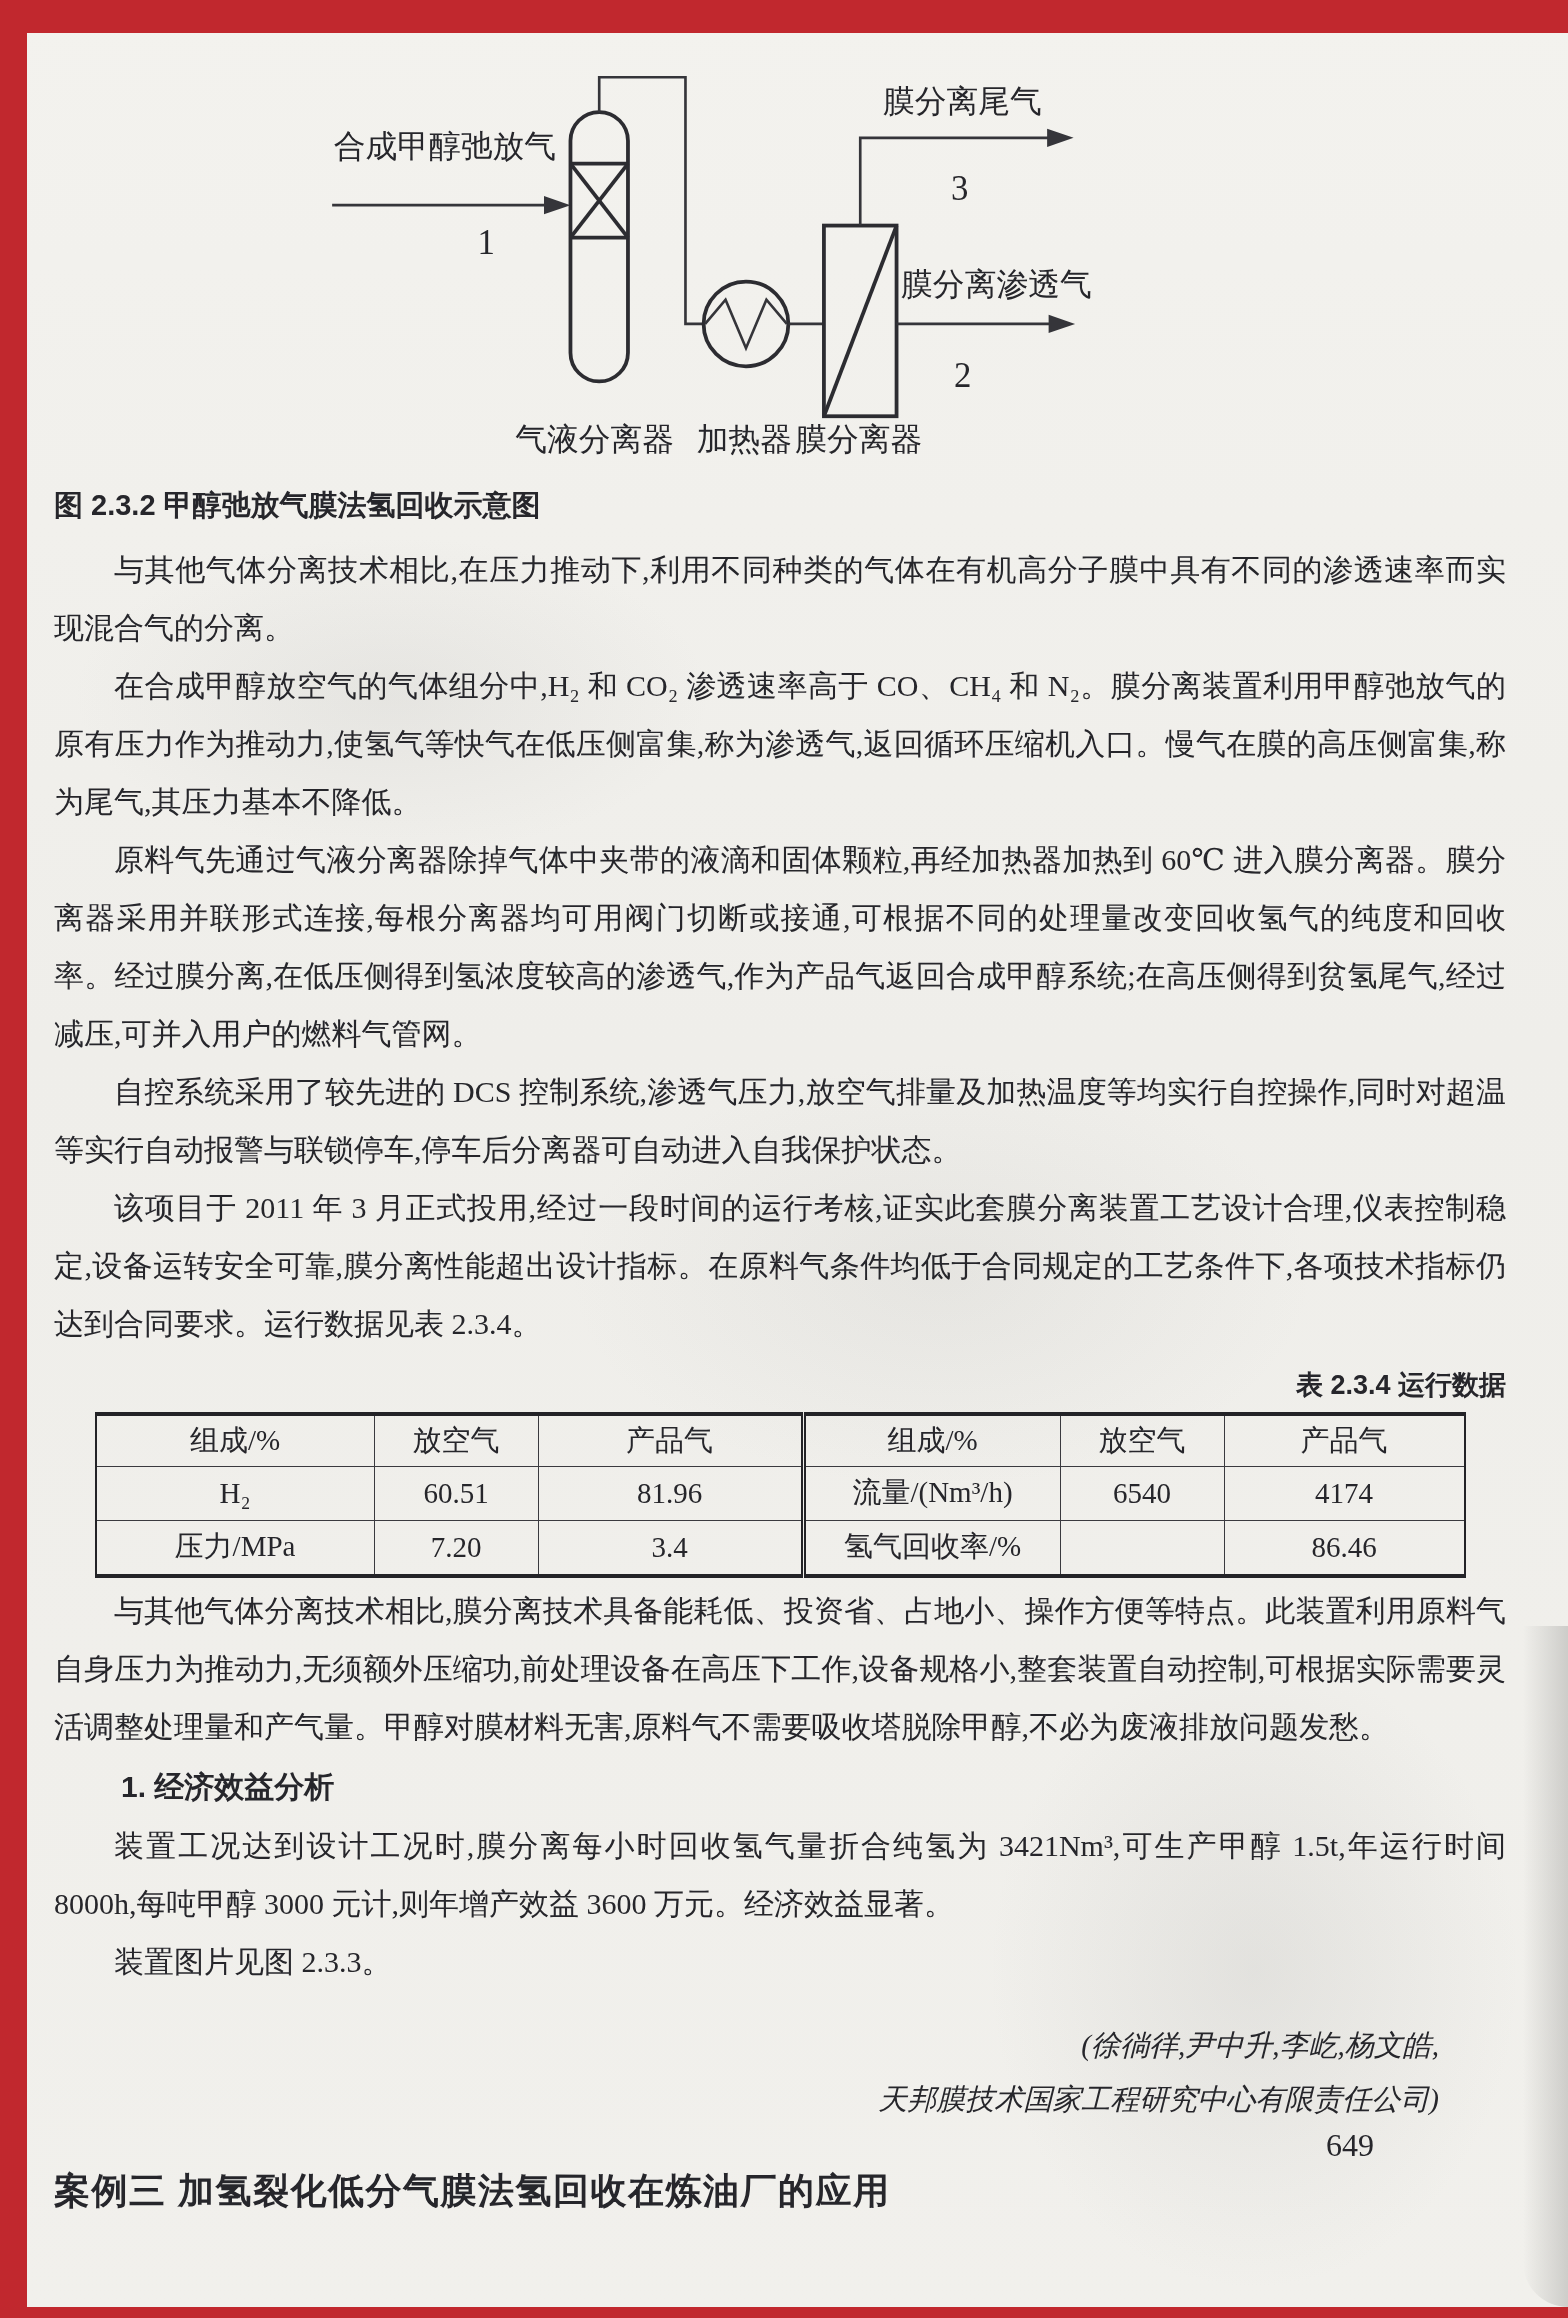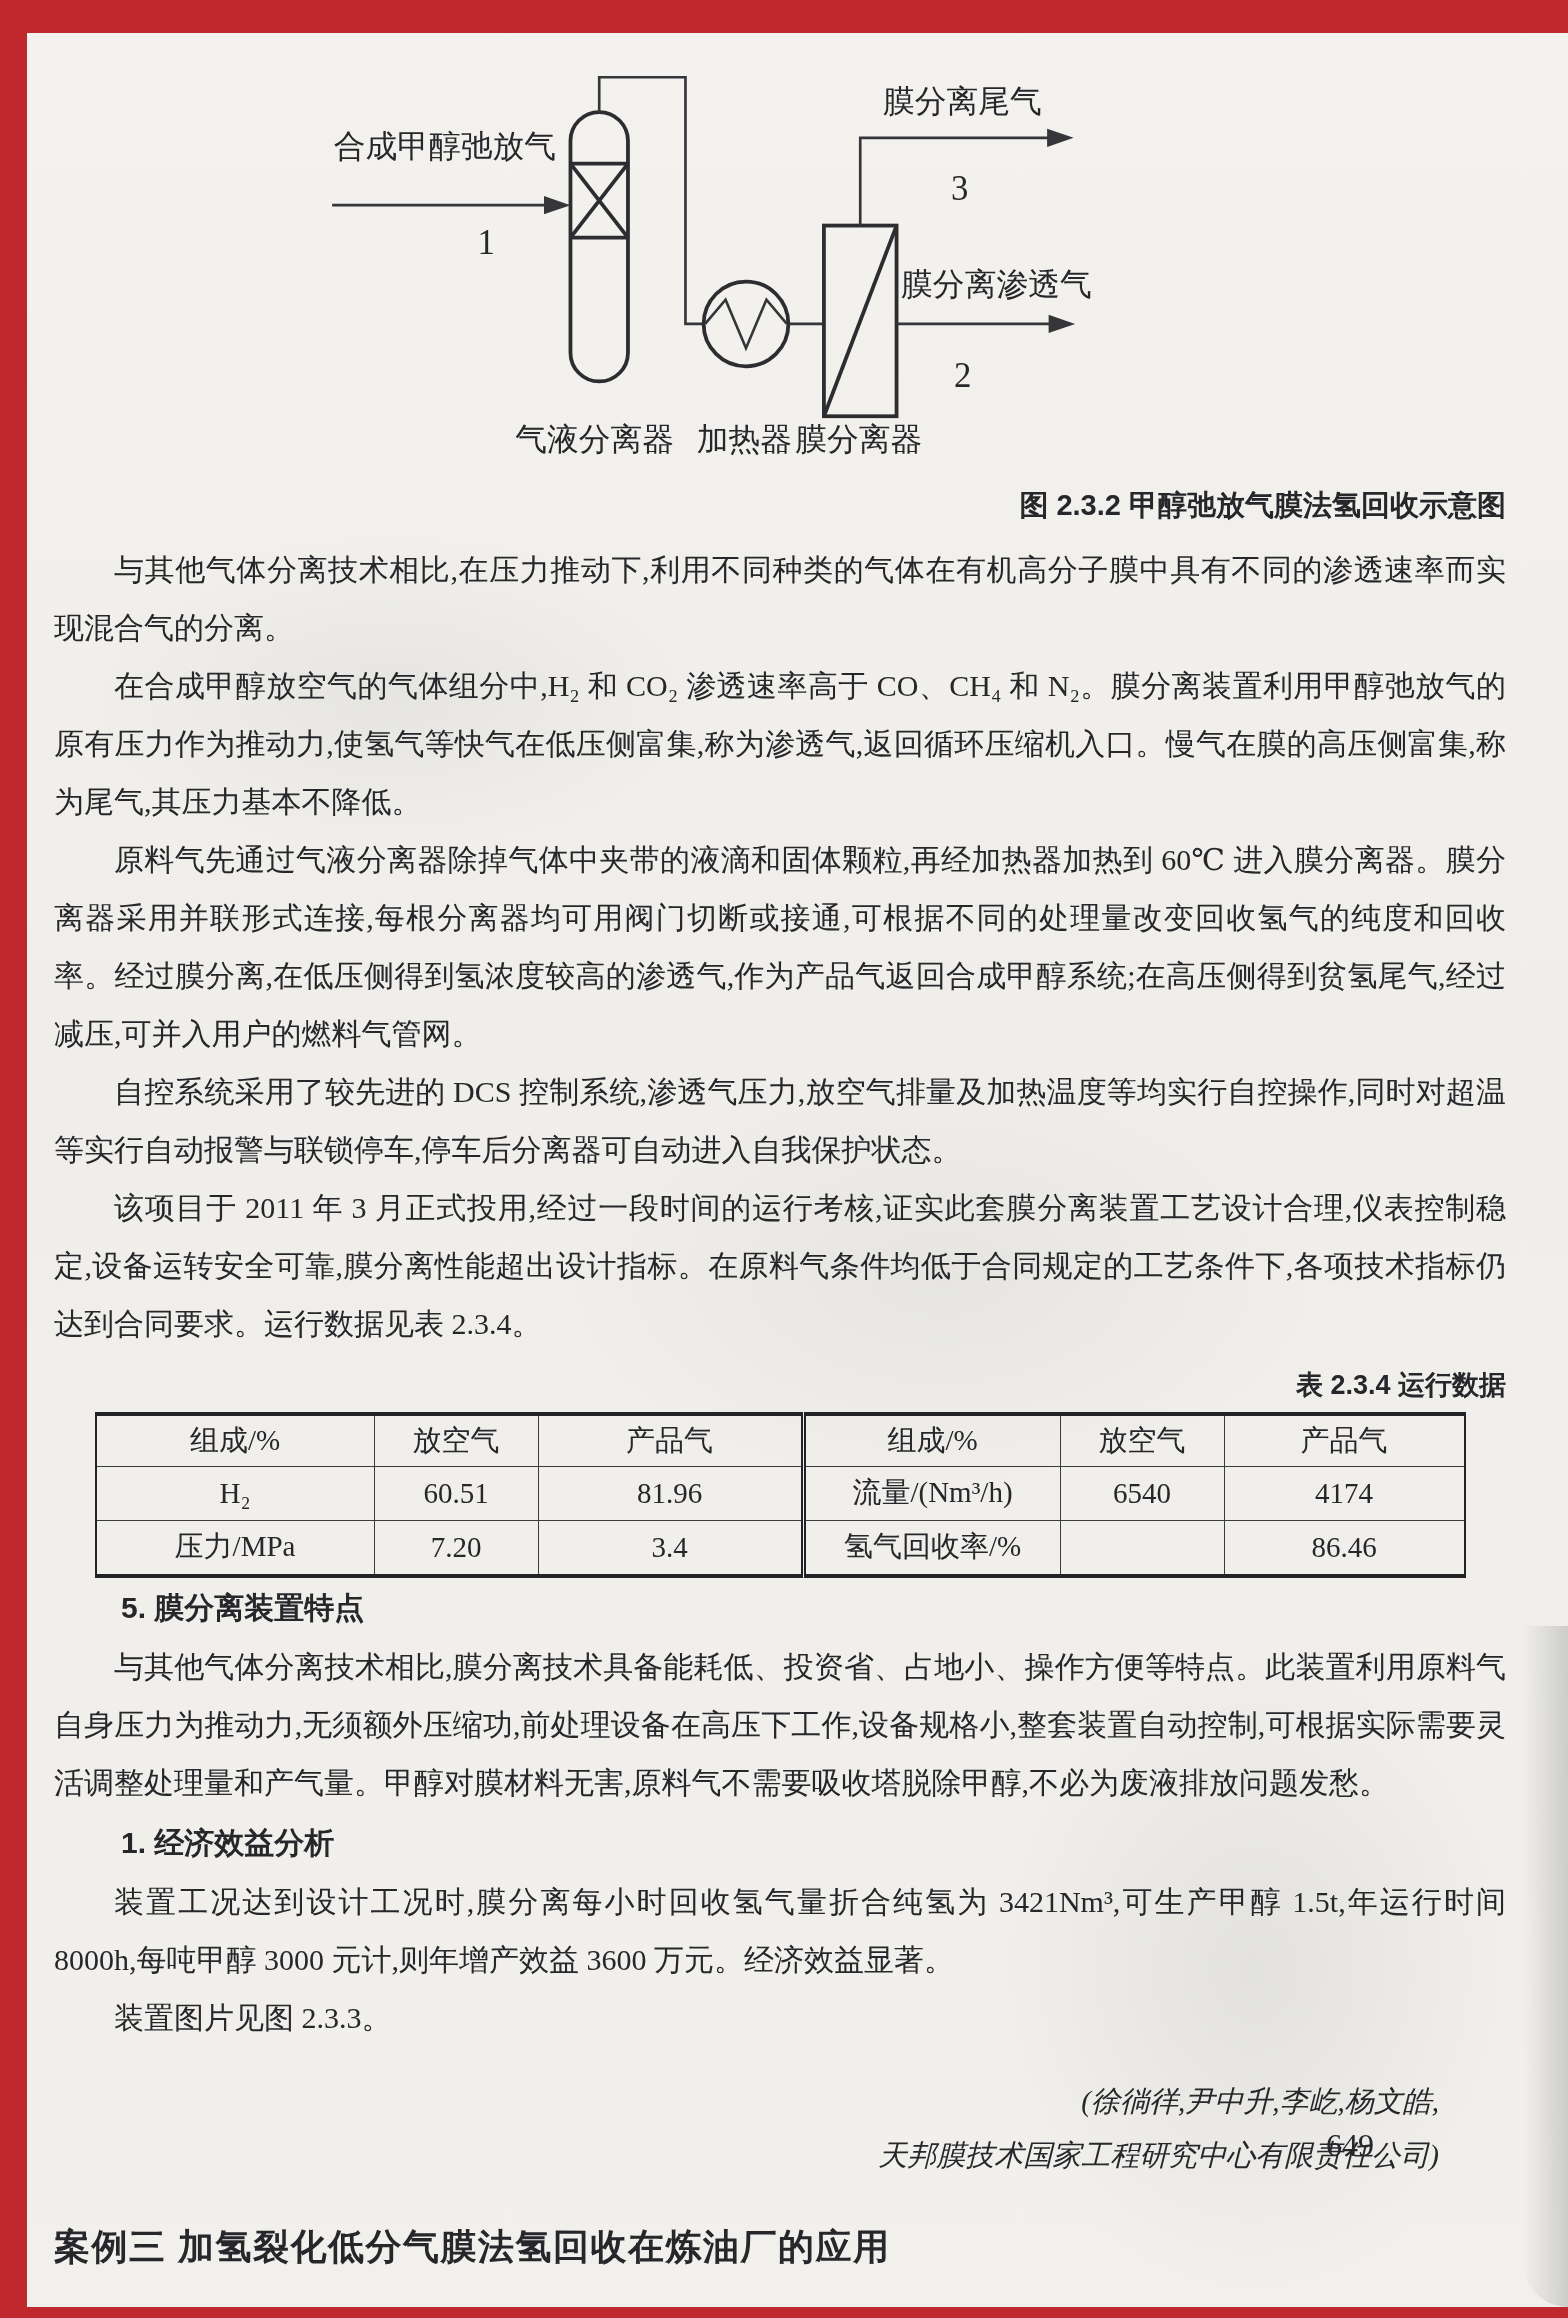--- a/index.html
+++ b/index.html
@@ -20,21 +20,21 @@
     overflow:hidden;
   }
   .edge-top{position:absolute;left:0;top:0;width:1568px;height:33px;background:#c1282e;}
   .edge-left{position:absolute;left:0;top:0;width:27px;height:2319px;background:#c1282e;}
   .edge-bottom{position:absolute;left:0;bottom:0;width:1568px;height:12px;background:#c1282e;}
   .curl{position:absolute;right:0;bottom:12px;width:45px;height:681px;
     background:linear-gradient(270deg,rgba(140,140,138,0.35),rgba(0,0,0,0));border-bottom-left-radius:91px;}
   .content{position:absolute;left:54px;top:65px;width:1452px;}
   .para{font-size:30px;line-height:58px;text-align:justify;text-indent:2em;margin:0;}
   .sec-head{font-size:30px;font-weight:bold;margin:10.6px 0 9px 0;padding-left:67px;font-family:"Liberation Sans","DejaVu Sans",sans-serif;}
-  .fig-caption{text-align:right;font-size:29px;font-weight:bold;margin:3px 0 15px 0;
+  .fig-caption{text-align:left;font-size:29px;font-weight:bold;margin:3px 0 15px 0;
     font-family:"Liberation Sans","DejaVu Sans",sans-serif;}
   .tbl-caption{text-align:right;font-size:27px;font-weight:bold;margin:13.6px 0 9px 0;
     font-family:"Liberation Sans","DejaVu Sans",sans-serif;}
   .diagram{position:relative;height:418px;}
   .diagram svg{position:absolute;left:263px;top:0;}
   .pipe{stroke:#35353a;stroke-width:3.5;fill:none;}
   .shape{stroke:#2c2c31;stroke-width:5;fill:none;}
   .ah{fill:#35353a;stroke:none;}
   .dlabel{font-size:42px;fill:#26262b;font-family:"Liberation Serif","DejaVu Serif",serif;}
   .dnum{font-size:46px;fill:#26262b;font-family:"Liberation Serif","DejaVu Serif",serif;}
@@ -132,21 +132,20 @@
           <td>压力/MPa</td>
           <td>7.20</td>
           <td>3.4</td>
           <td class="dsep">氢气回收率/%</td>
           <td></td>
           <td>86.46</td>
         </tr>
       </tbody>
     </table>
 
-    <div class="sec-head">5. 膜分离装置特点</div>
     <p class="para">与其他气体分离技术相比,膜分离技术具备能耗低、投资省、占地小、操作方便等特点。此装置利用原料气自身压力为推动力,无须额外压缩功,前处理设备在高压下工作,设备规格小,整套装置自动控制,可根据实际需要灵活调整处理量和产气量。甲醇对膜材料无害,原料气不需要吸收塔脱除甲醇,不必为废液排放问题发愁。</p>
 
     <div class="sec-head">1. 经济效益分析</div>
     <p class="para">装置工况达到设计工况时,膜分离每小时回收氢气量折合纯氢为 3421Nm³,可生产甲醇 1.5t,年运行时间 8000h,每吨甲醇 3000 元计,则年增产效益 3600 万元。经济效益显著。</p>
     <p class="para">装置图片见图 2.3.3。</p>
 
     <div class="credits">
       <div>(徐徜徉,尹中升,李屹,杨文皓,</div>
       <div>天邦膜技术国家工程研究中心有限责任公司)</div>
     </div>

